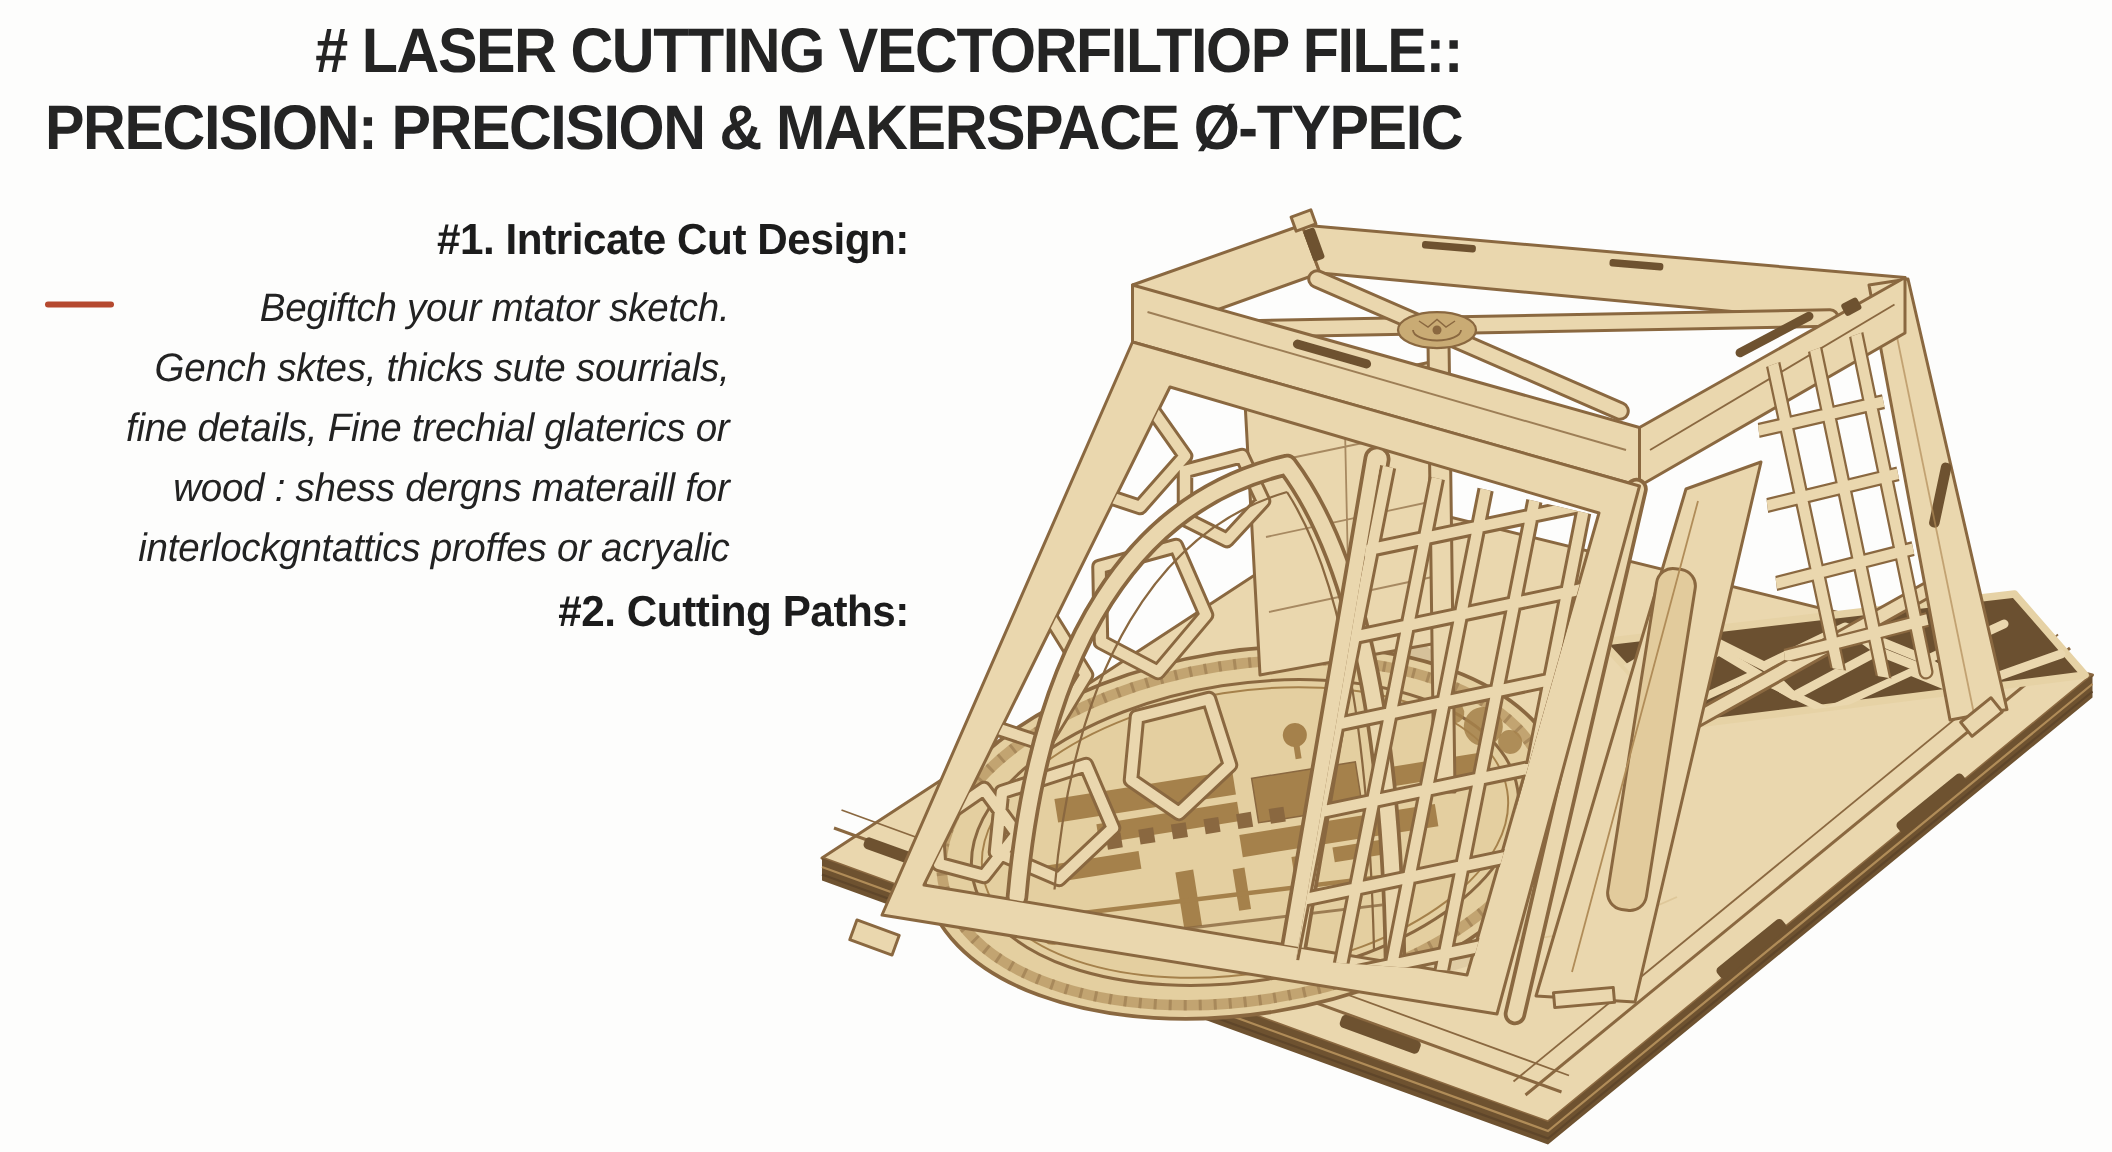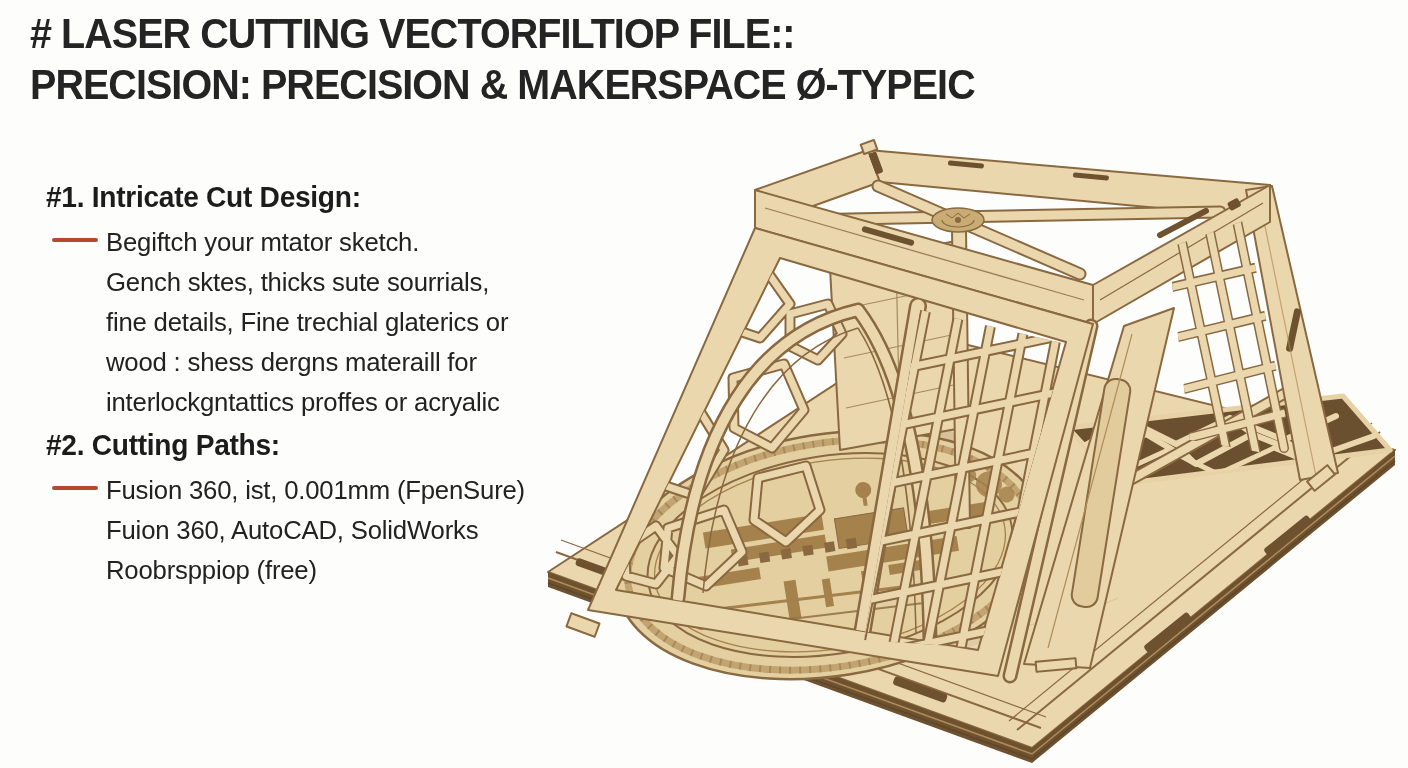--- a/index.html
+++ b/index.html
@@ -2,38 +2,38 @@
 <html style="--background: #fdfdfc; --text: #1f1f1f; --accent-dash: #b5492f; --wood-light: #ead7ae; --wood-highlight: #f2e4c4; --wood-mid: #d9bf92; --wood-engrave-light: #c9ab74; --wood-engrave: #a5814b; --wood-dark: #8a6840; --wood-deep: #6e5230;"><head>
 <meta charset="utf-8">
 <style>
   html,body{margin:0;padding:0;}
   body{
     width:1408px;height:768px;overflow:hidden;
     background:var(--background,#fdfdfc);
     font-family:"Liberation Sans",sans-serif;
     color:var(--text,#1f1f1f);
   }
-  .canvas{position:relative;width:1219px;height:768px;}
+  .canvas{position:relative;width:1219px;height:768px;text-align:right;}
 
   
   .title{
     position:absolute;left:30px;top:8px;
     font-weight:bold;font-size:42px;line-height:51px;
     letter-spacing:-1px;color:#242424;white-space:nowrap;
     transform:scaleX(.94);transform-origin:0 0;
   }
-  .sec{position:absolute;left:46px;width:600px;margin-top:37px;}
+  .sec{position:absolute;left:24px;width:600px;}
   .sec h2{
     margin:0;font-size:29px;font-weight:bold;letter-spacing:-0.3px;color:#1c1c1c;
     transform:scaleX(.97);transform-origin:0 0;white-space:nowrap;
   }
   .sec1{top:144px}
   .sec2{top:392px}
   .sec3{top:556px}
-  .bullet{display:flex;align-items:flex-start;margin-top:8px;}
+  .bullet{display:flex;align-items:flex-start;margin-top:8px;font-style:italic;}
   .dash{
     flex:0 0 46px;height:4px;border-radius:2px;
     background:var(--accent-dash,#b5492f);
     margin:16px 8px 0 6px;
   }
   .btext{
     font-size:26.5px;line-height:40px;letter-spacing:-0.2px;color:#222;
     transform:scaleX(.97);transform-origin:0 0;white-space:nowrap;
   }
   .sec3 .h-line2{margin-left:58px;}
@@ -68,28 +68,20 @@
         <div>Gench sktes, thicks sute sourrials,</div>
         <div>fine details, Fine trechial glaterics or</div>
         <div>wood : shess dergns materaill for</div>
         <div>interlockgntattics proffes or acryalic</div>
       </div>
     </div>
   </section>
 
   <section class="sec sec2">
     <h2>#2. Cutting Paths:</h2>
-    <div class="bullet">
-      <span class="dash"></span>
-      <div class="btext">
-        <div>Fusion 360, ist, 0.001mm (FpenSure)</div>
-        <div>Fuion 360, AutoCAD, SolidWorks</div>
-        <div>Roobrsppiop (free)</div>
-      </div>
-    </div>
   </section>
 
 
   <svg class="model" width="880" height="640" viewBox="0 0 880 640">
     <defs>
       <clipPath id="clipFaceInner">
           <path d="M252 130 L538 214 L450 522 L88 462 Z"></path>
         </clipPath>
       <clipPath id="clipDia">
           <path d="M392 182 L538 216 L452 520 L336 512 Z"></path>

